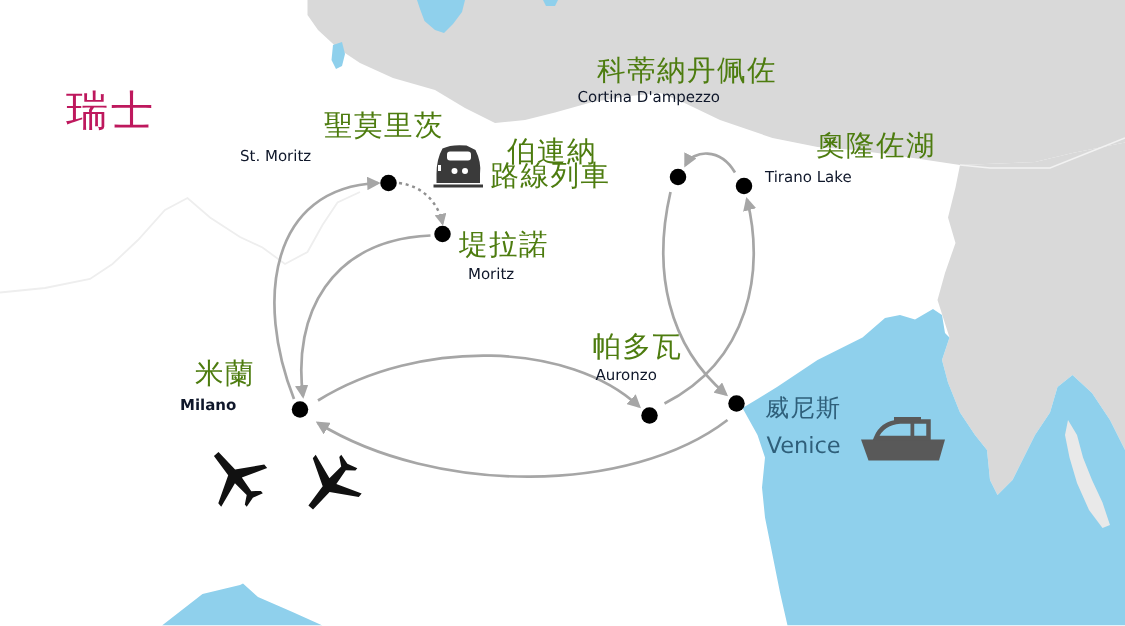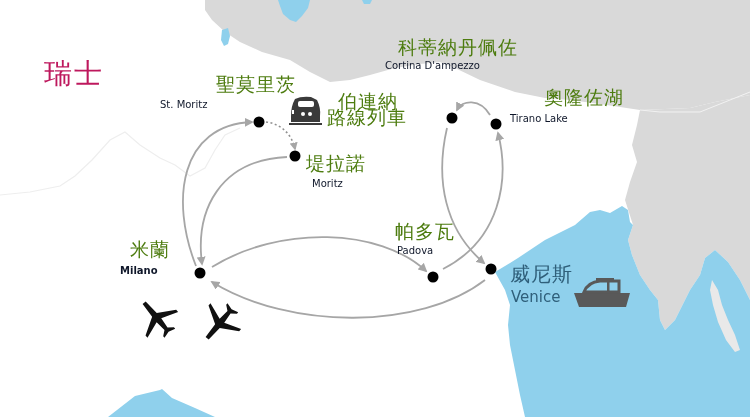--- a/index.html
+++ b/index.html
@@ -89,23 +89,23 @@
 <div class="lbl zh" style="left:338px;top:92px;">伯連納</div>
 <div class="lbl zh" style="left:327px;top:108px;text-align:right;">路線列車</div>
 
 <div class="lbl zh" style="left:306px;top:154px;">堤拉諾</div>
 <div class="lbl en" style="left:312px;top:179px;">Moritz</div>
 
 <div class="lbl zh" style="left:130px;top:240px;text-align:center;">米蘭</div>
 <div class="lbl en" style="left:120px;top:266px;font-weight:bold;">Milano</div>
 
 <div class="lbl zh" style="left:395px;top:222px;">帕多瓦</div>
-<div class="lbl en" style="left:397px;top:246px;">Padova</div>
+<div class="lbl en" style="left:397px;top:246px;">Auronzo</div>
 
-<div class="lbl zh sea-lbl" style="left:510px;top:264px;font-size:20px;">威尼斯</div>
+<div class="lbl zh sea-lbl" style="left:510px;top:264px;font-size:16px;">威尼斯</div>
 <div class="lbl en sea-lbl" style="left:511px;top:290px;font-size:15px;">Venice</div>
 
 <div class="lbl zh" style="left:398px;top:38px;">科蒂納丹佩佐</div>
 <div class="lbl en" style="left:385px;top:61px;">Cortina D'ampezzo</div>
 
 <div class="lbl zh" style="left:544px;top:88px;">奧隆佐湖</div>
 <div class="lbl en" style="left:510px;top:114px;">Tirano Lake</div>
 
 <div class="dot" style="left:259px;top:122px;"></div>
 <div class="dot" style="left:295px;top:156px;"></div>

